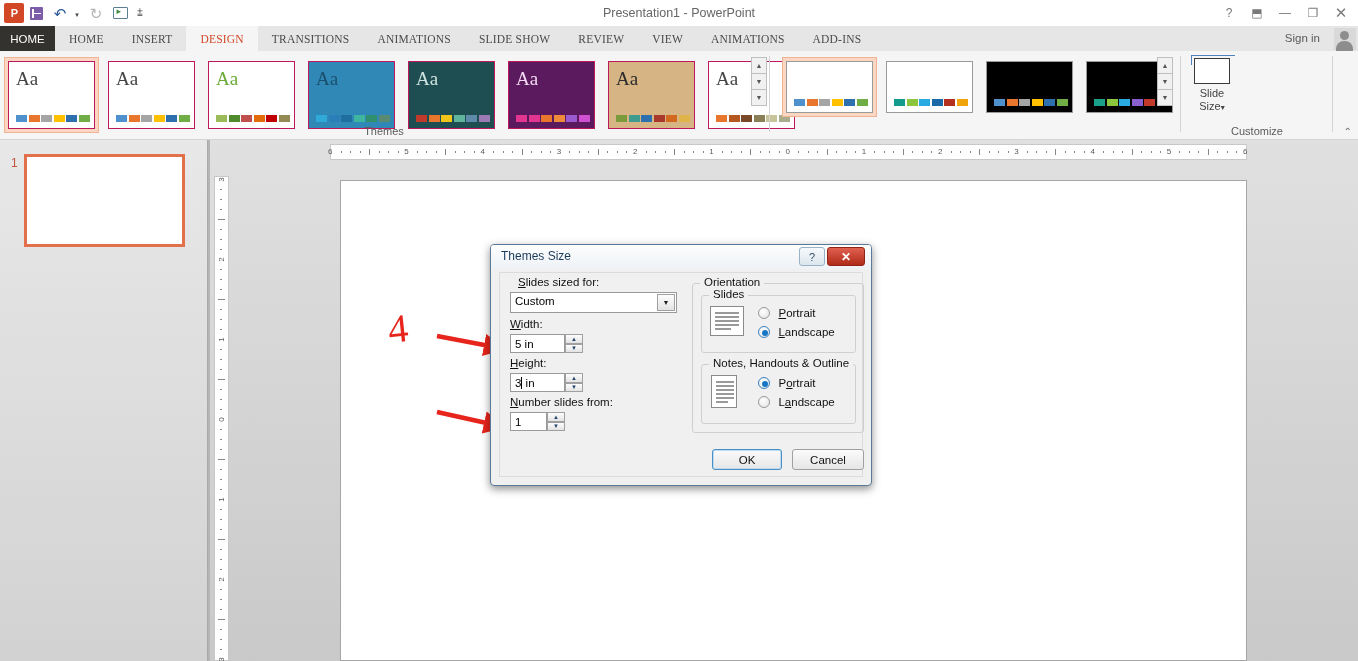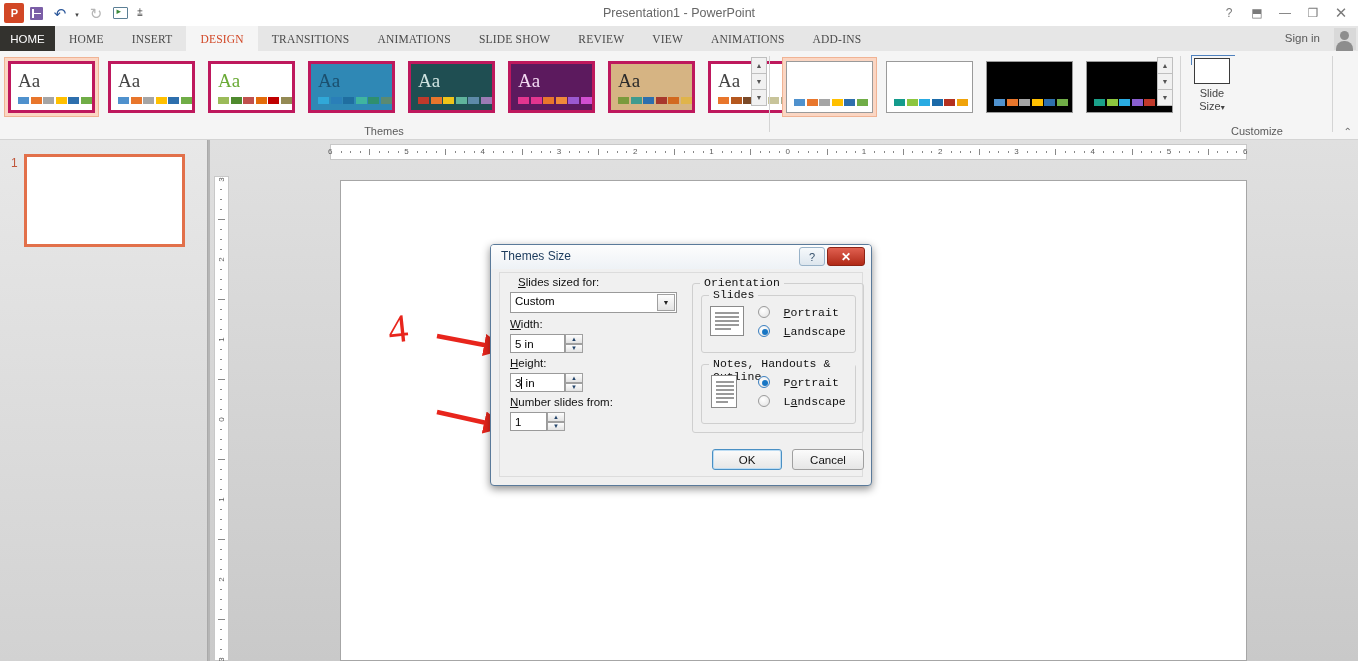--- a/index.html
+++ b/index.html
@@ -50,21 +50,21 @@
   .avatar:after{ content:""; position:absolute; left:6px; top:3px; width:9px; height:9px;
                  border-radius:50%; background:#8d8d8d;}
   .avatar:before{ content:""; position:absolute; left:2px; top:13px; width:17px; height:10px;
                   border-radius:8px 8px 0 0; background:#8d8d8d;}
 
   
   .ribbon{ position:absolute; left:0; top:51px; width:1358px; height:89px; background:#f5f5f5;
            border-bottom:1px solid #d4d4d4; }
   .grp-themes{ position:absolute; left:0; top:0; width:768px; height:89px; }
   .themerow{ position:absolute; left:4px; top:6px; display:flex; gap:5px; }
-  .thumb{ width:87px; height:52px; border:3px solid #be185d; background:#fff; position:relative;
+  .thumb{ width:87px; height:68px; border:1px solid #be185d; background:#fff; position:relative;
           overflow:hidden; }
   .thumb-wrap{ padding:3px; border:1px solid transparent; }
   .thumb-wrap.sel{ background:#fbd6c3; border:1px solid #f0b394; }
   .aa{ position:absolute; left:7px; top:6px; font-size:19px; color:#444; font-family:"Liberation Serif", serif;}
   .swatches{ position:absolute; left:7px; bottom:6px; display:flex; gap:1.5px; }
   .sw{ width:11px; height:7px; }
   .scrollcol{ position:absolute; top:6px; width:16px; }
   .sbtn{ width:16px; height:17px; border:1px solid #bfbfbf; background:#f1f1f1; display:flex;
          align-items:center; justify-content:center; font-size:7px; color:#555; margin-bottom:-1px; }
   .grp-label{ position:absolute; bottom:3px; width:100%; text-align:center; font-size:11px; color:#5a5a5a; }
@@ -636,21 +636,21 @@
       <div class="lbl" style="position:absolute;left:10px;top:123px;"><span class="u">N</span>umber slides from:</div>
       <div class="fld" style="position:absolute;left:10px;top:139px;width:37px;">
         <span>1</span>
       </div>
       <div class="spin" style="left:47px;top:139px;">
         <div>▲</div>
         <div>▼</div>
       </div>
     </div>
 
-    <div class="group" style="left:192px;top:10px;width:172px;height:150px;font-family:Liberation Mono, monospace;">
+    <div class="group" style="left:192px;top:10px;width:172px;height:150px;">
       <span class="gtitle">Orientation</span>
 
       <div class="group" style="left:8px;top:11px;width:155px;height:58px;">
         <span class="gtitle">Slides</span>
         <div style="position:absolute;left:8px;top:10px;">
           <div class="pageicon">
             <i style="top:5px;width:24px"></i>
               <i style="top:9px;width:24px"></i>
             <i style="top:13px;width:24px"></i>
               <i style="top:17px;width:24px"></i>

